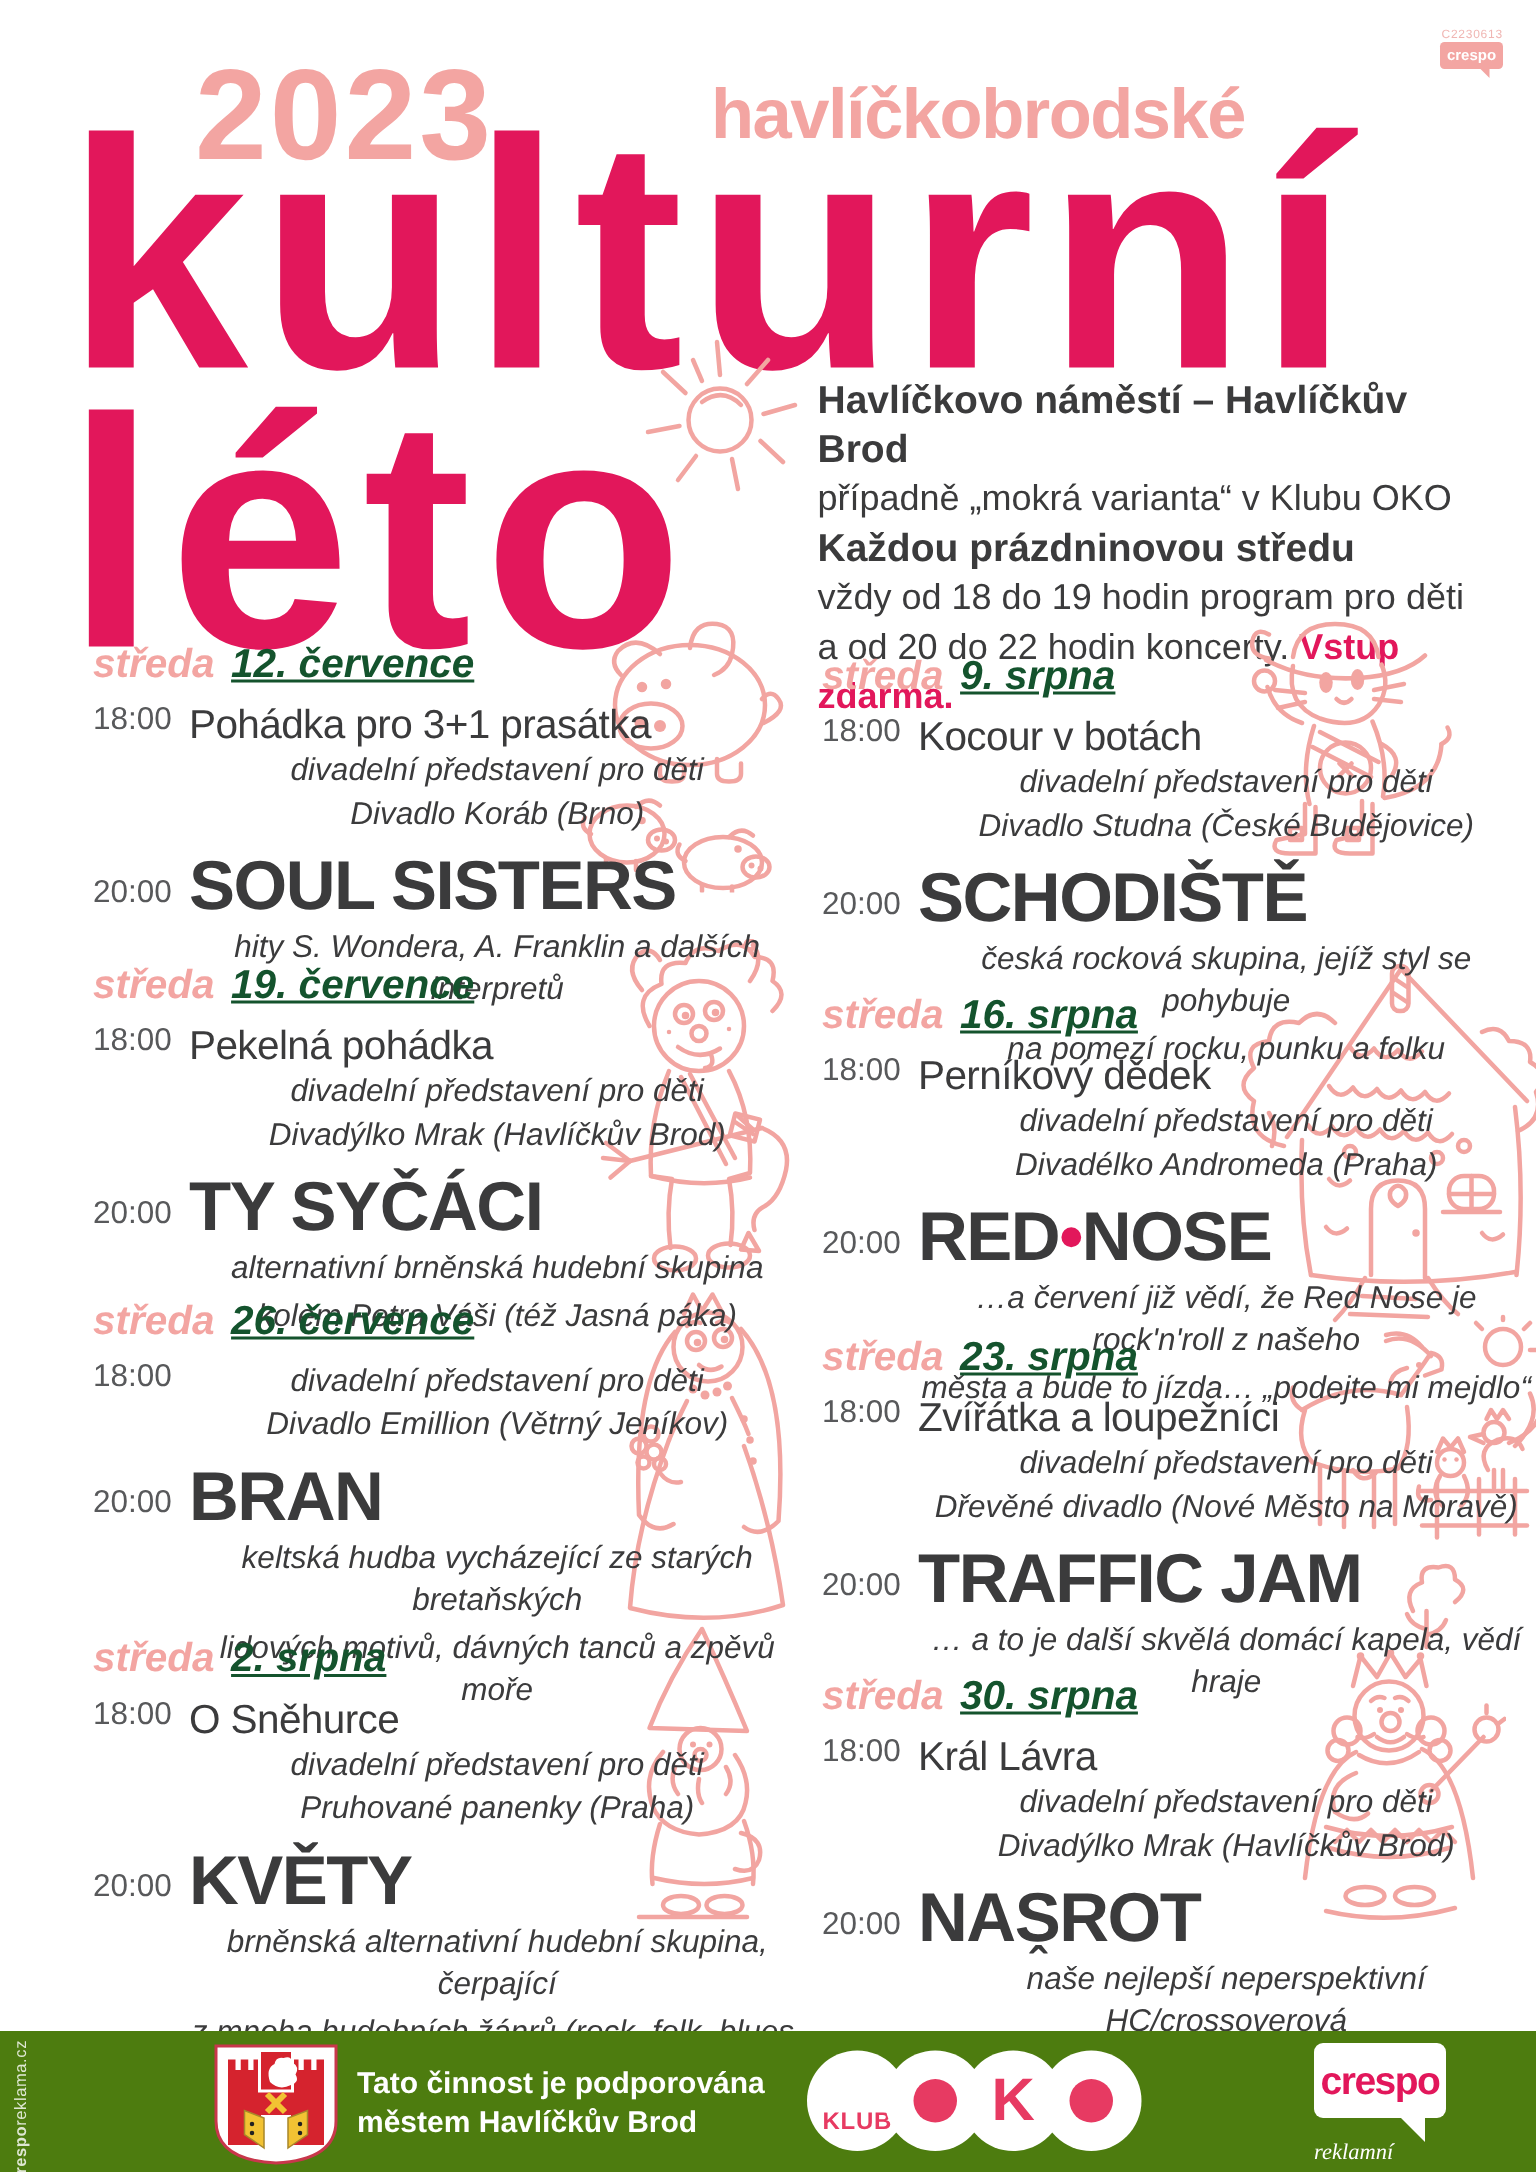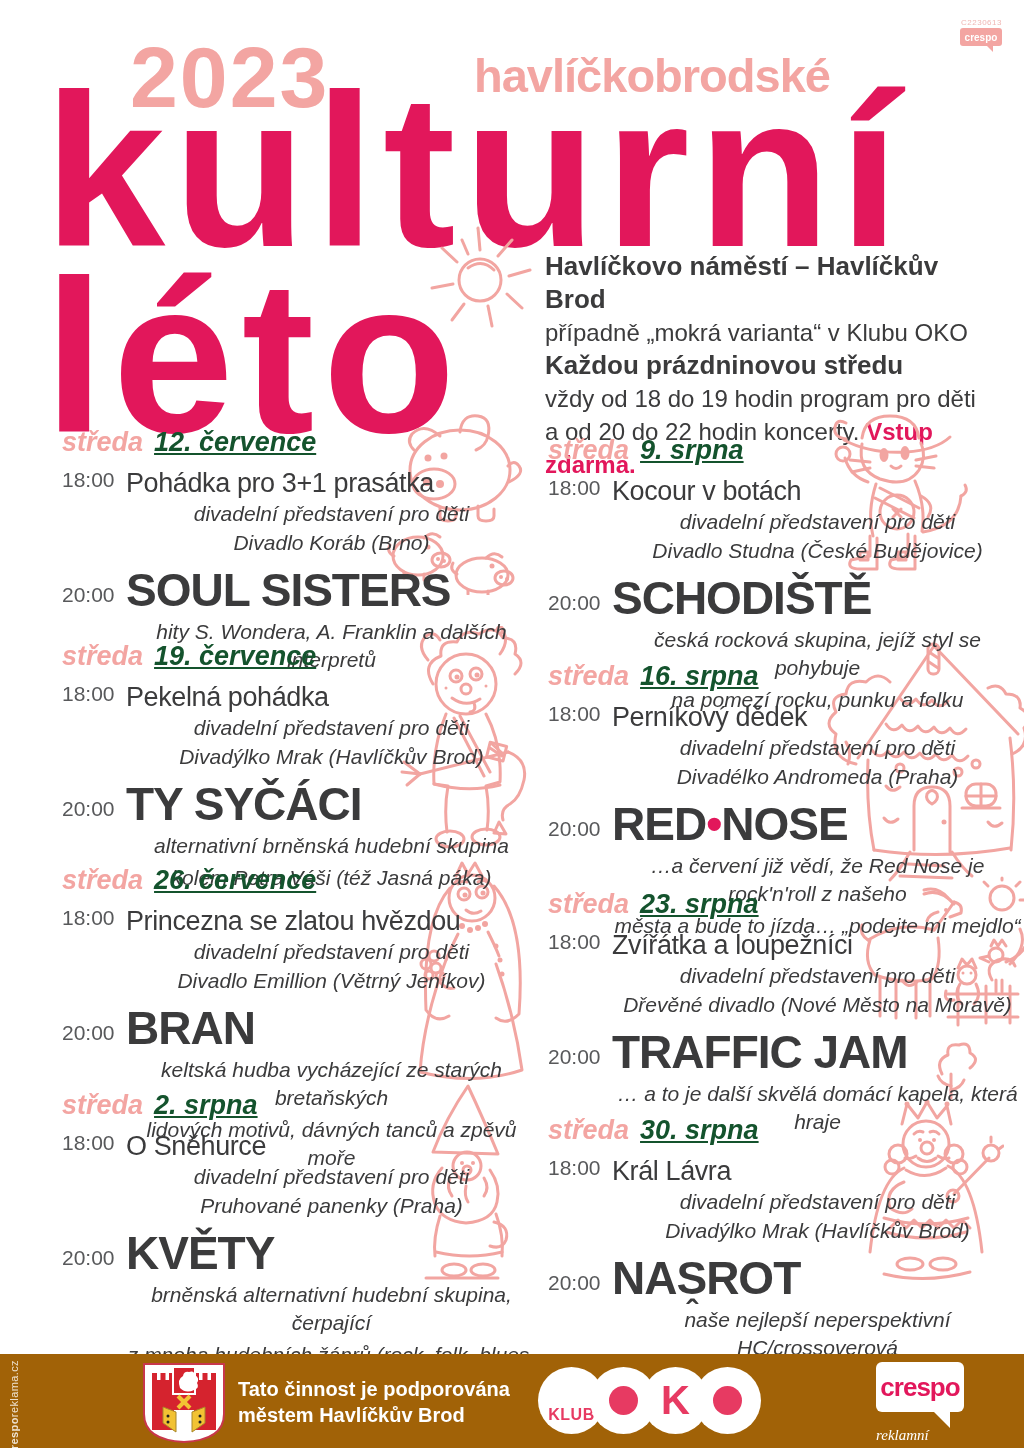--- a/index.html
+++ b/index.html
@@ -31,21 +31,21 @@
   .ktitle{font-size:27px;font-weight:normal;color:#3b3b3c;letter-spacing:-0.4px;line-height:1.15;}
   .desc,.bdesc{font-size:21px;font-style:italic;color:#3b3b3c;line-height:28px;text-align:center;}
   .desc:empty,.bdesc:empty{display:none;}
   .desc{margin-top:1px;}
   .band{font-size:46px;font-weight:bold;color:#3b3b3c;letter-spacing:-1px;line-height:1.05;}
   .bdesc{margin-top:4px;}
   .reddot{color:#e2175b;}
   .swrap{position:relative;display:inline-block;}
   .caret{position:absolute;left:50%;transform:translateX(-50%);bottom:-26px;font-size:34px;font-weight:bold;color:#3b3b3c;line-height:1;}
   
-  .footer{position:absolute;left:0;top:1354px;width:1024px;height:94px;background:#a16207;}
+  .footer{position:absolute;left:0;top:1354px;width:1024px;height:94px;background:#4d7c0f;}
   .coa{position:absolute;left:140px;top:6px;}
   .support{position:absolute;left:238px;top:22px;color:#fff;font-weight:bold;font-size:20px;line-height:26px;}
   .oko{position:absolute;left:538px;top:13px;display:flex;align-items:center;}
   .oko-c{width:67px;height:67px;border-radius:50%;background:#fff;display:flex;align-items:center;justify-content:center;margin-left:-15px;}
   .oko-c:first-child{margin-left:0;}
   .oko-klub{color:#e73a62;font-weight:bold;font-size:16px;letter-spacing:0.5px;margin-top:28px;}
   .oko-dot{width:29px;height:29px;border-radius:50%;background:#e73a62;}
   .oko-k{color:#e73a62;font-weight:bold;font-size:40px;}
   .crespo{position:absolute;left:876px;top:8px;}
   .crespo-bubble{position:relative;width:88px;height:50px;background:#fff;border-radius:6px;display:flex;align-items:center;justify-content:center;}
@@ -396,21 +396,20 @@
 
       </div>
     </div>
   </article>
 
   <article class="event" style="left:62px;top:866px">
     <h2 class="edate"><span class="day">středa</span><span class="dnum">26. července</span></h2>
     <div class="row">
       <span class="time">18:00</span>
       <div class="cell">
-        <div class="ktitle">Princezna se zlatou hvězdou</div>
         <div class="desc">divadelní představení pro děti</div>
         <div class="desc">Divadlo Emillion (Větrný Jeníkov)</div>
       </div>
     </div>
     <div class="row band-row">
       <span class="time">20:00</span>
       <div class="cell">
         <div class="band">BRAN</div>
         <div class="bdesc">keltská hudba vycházející ze starých bretaňských</div>
         <div class="bdesc">lidových motivů, dávných tanců a zpěvů moře</div>
@@ -489,21 +488,21 @@
       <div class="cell">
         <div class="ktitle">Zvířátka a loupežníci</div>
         <div class="desc">divadelní představení pro děti</div>
         <div class="desc">Dřevěné divadlo (Nové Město na Moravě)</div>
       </div>
     </div>
     <div class="row band-row">
       <span class="time">20:00</span>
       <div class="cell">
         <div class="band">TRAFFIC JAM</div>
-        <div class="bdesc">… a to je další skvělá domácí kapela, která hraje</div>
+        <div class="bdesc">… a to je další skvělá domácí kapela, vědí hraje</div>
 
       </div>
     </div>
   </article>
 
   <article class="event" style="left:548px;top:1116px">
     <h2 class="edate"><span class="day">středa</span><span class="dnum">30. srpna</span></h2>
     <div class="row">
       <span class="time">18:00</span>
       <div class="cell">

